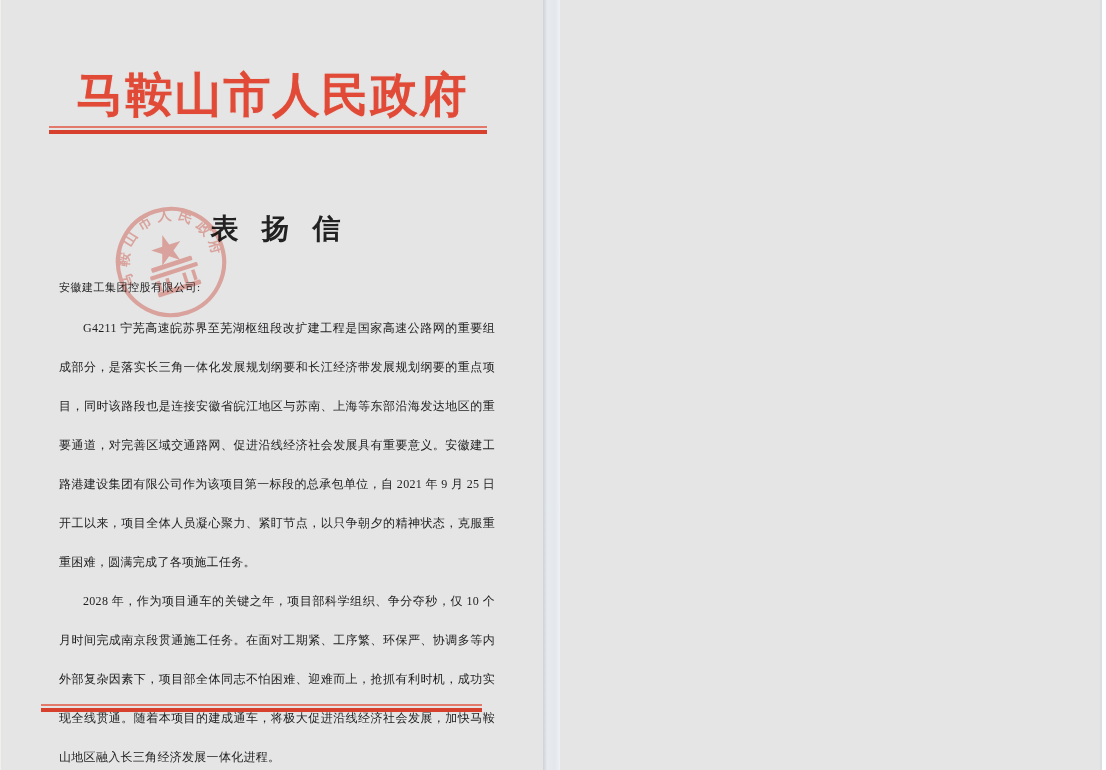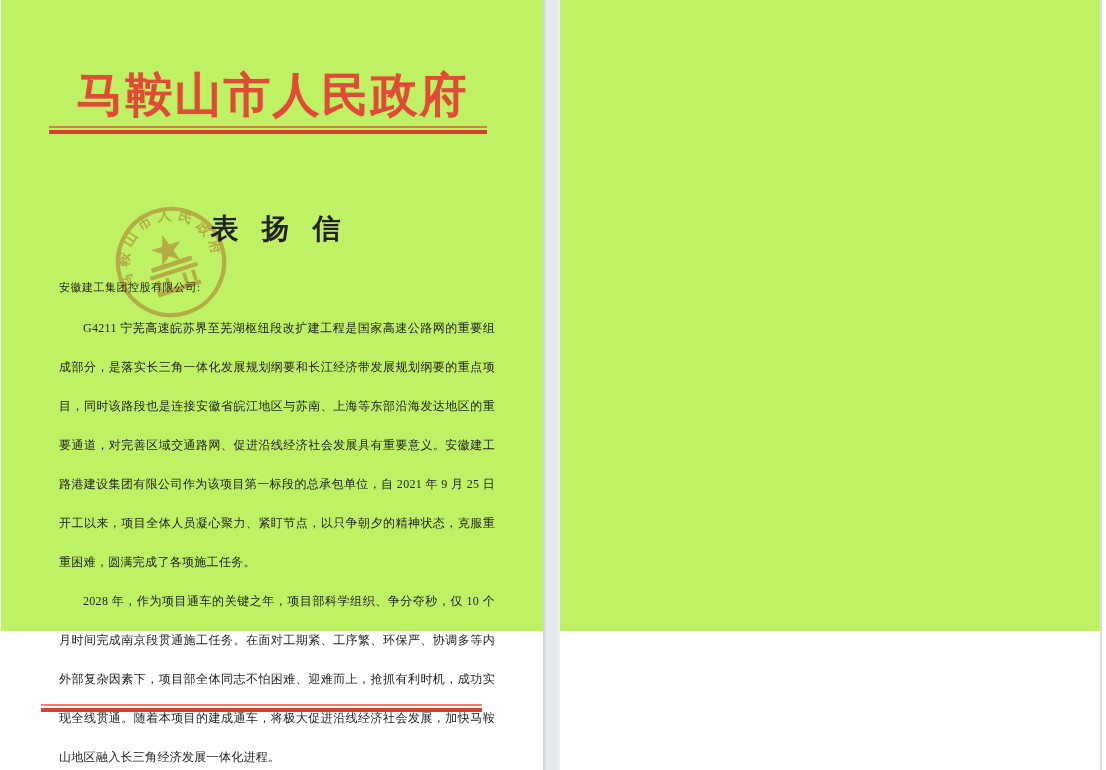--- a/index.html
+++ b/index.html
@@ -4,21 +4,21 @@
 <style>
   html,body{margin:0;padding:0;background:#ffffff;}
   .scan{
     position:relative;
     width:1106px;height:770px;
     background:#ffffff;
     overflow:hidden;
     font-family:"Liberation Serif", serif;
     color:#1d1d1f;
   }
-  .page{position:absolute;top:0;height:631px;background:#bef264;}
+  .page{position:absolute;top:0;height:770px;background:#e5e5e5;}
   .page-left{left:0;width:543px;border-left:1px solid #f0f0ee;}
   .page-right{left:560px;width:540px;}
   .gutter{
     position:absolute;top:0;left:543px;width:17px;height:770px;
     background:linear-gradient(90deg,#ccd2d8 0%,#e7ebef 25%,#e3e8ed 70%,#eef1f4 100%);
   }
   .right-edge{position:absolute;top:0;left:1100px;width:2px;height:770px;background:#d9dee2;}
 
   
   .letterhead{

